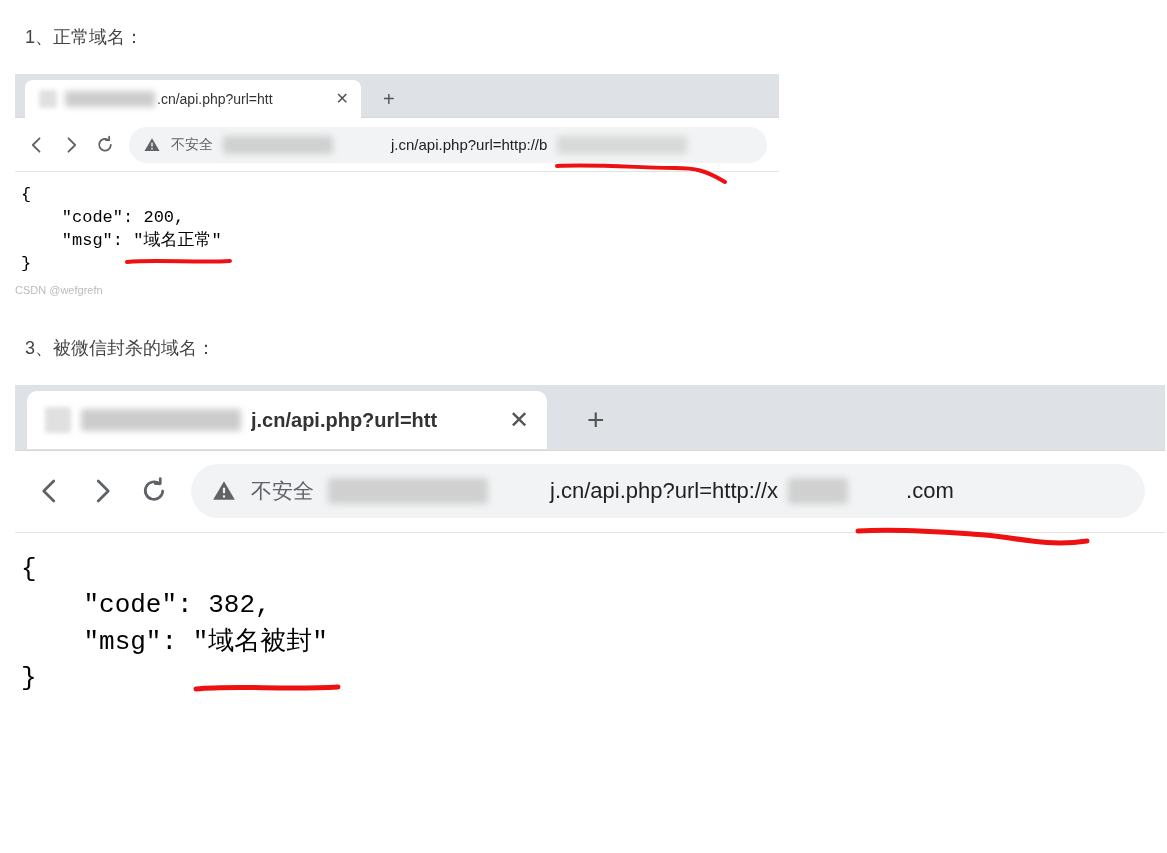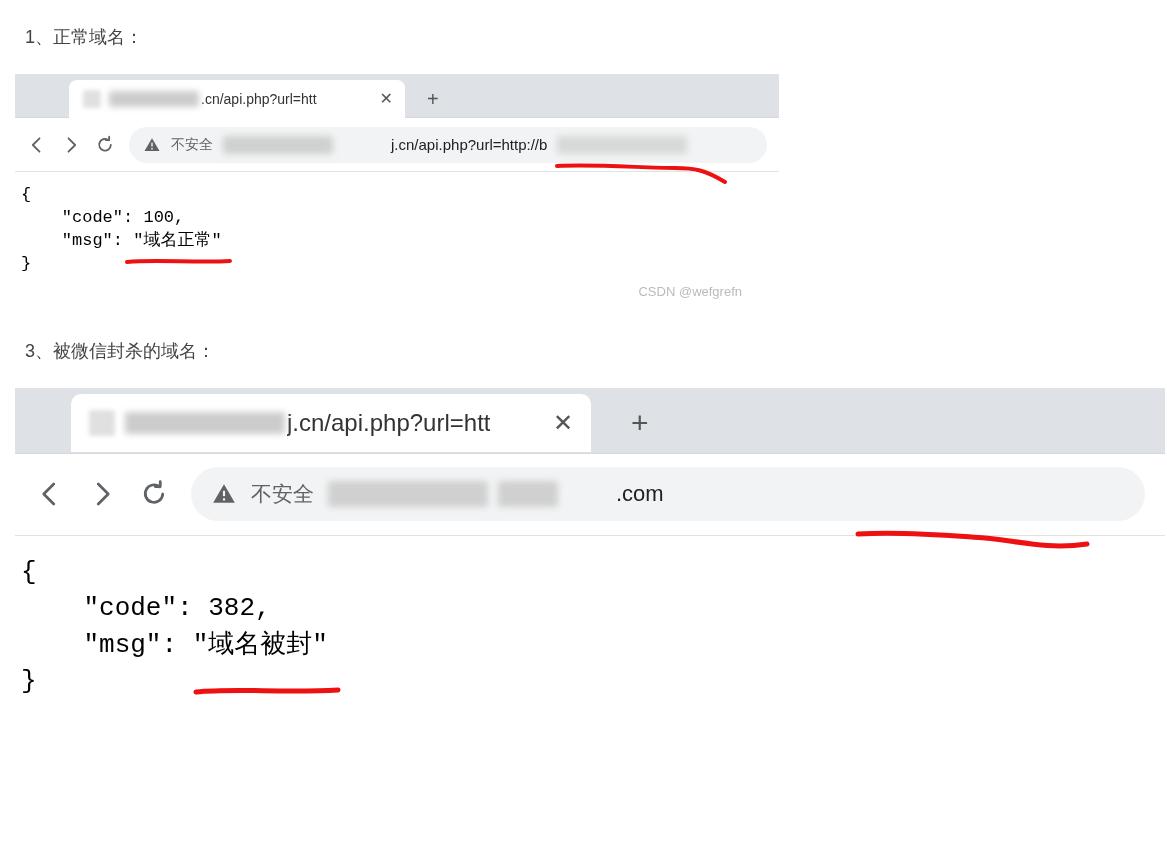--- a/index.html
+++ b/index.html
@@ -23,21 +23,20 @@
   }
   .shot1 { width: 764px; }
   .shot2 { width: 1150px; }
 
   
   .tabstrip {
     display: flex;
     align-items: center;
     border-bottom: 1px solid #d8d8d8;
     padding-top: 6px;
-    padding-left: 44px;
   }
   .shot1 .tabstrip { background: #dee1e6; height: 44px; }
   .shot2 .tabstrip { background: #dee1e6; height: 66px; }
 
   .tab {
     background: #fff;
     display: flex;
     align-items: center;
     border: none;
     position: relative;
@@ -60,21 +59,21 @@
   }
   .shot1 .tab-title-blur { width: 90px; height: 16px; }
   .shot2 .tab-title-blur { width: 160px; height: 22px; }
 
   .tab-title-text {
     color: #333;
     white-space: nowrap;
     overflow: hidden;
   }
   .shot1 .tab-title-text { font-size: 14px; margin-left: 2px; }
-  .shot2 .tab-title-text { font-size: 24px; margin-left: 2px; }
+  .shot2 .tab-title-text { font-size: 20px; margin-left: 10px; font-weight: bold; }
 
   .tab .close-x {
     margin-left: auto;
     color: #555;
   }
   .shot1 .close-x { font-size: 16px; }
   .shot2 .close-x { font-size: 24px; }
 
   .newtab-plus {
     color: #555;
@@ -152,22 +151,21 @@
   .shot1 .json-body { font-size: 17px; line-height: 1.35; }
   .shot2 .json-body { font-size: 26px; line-height: 1.4; padding-top: 18px; }
 
   
   .red-stroke { position:absolute; }
   .red-stroke svg path { stroke: #e11; stroke-width: 4; fill: none; stroke-linecap: round; }
   .shot2 .red-stroke svg path { stroke-width: 5; }
 
   .watermark {
     color: #bbb;
-    font-size: 13px;
-    text-align: right;
+    font-size: 11px;
     margin: 8px 410px 40px 0;
   }
 </style>
 </head>
 <body>
 
 <div class="section-title">1、正常域名：</div>
 
 <div class="shot shot1">
 
@@ -207,21 +205,21 @@
           </svg>
         </span>
       <span class="insecure-label">不安全</span>
       <div class="addr-blur"></div>
       <span class="addr-text">j.cn/api.php?url=http://b</span>
       <div class="addr-blur-tail"></div>
     </div>
   </div>
 
   <div class="json-body"><span>{</span>
-    <span>"code"</span><span>: </span><span>100</span><span>,</span>
+    <span>"code"</span><span>: </span><span>200</span><span>,</span>
     <span>"msg"</span><span>: </span><span>"域名正常"</span>
 <span>}</span></div>
 
   <div class="red-stroke" style="left:540px; top:88px;">
     <svg width="180" height="30">
         <path d="M2 4 C 40 2, 90 6, 120 6 C 140 6, 150 8, 170 20"></path>
       </svg>
   </div>
 
   <div class="red-stroke" style="left:110px; top:182px;">
@@ -267,20 +265,21 @@
     <div class="addrbar">
       <span class="warn-icon">
           <svg viewBox="0 0 24 24">
             <path d="M12 3 L22 20 L2 20 Z" fill="#5f6368"></path>
             <rect x="11" y="9" width="2" height="5" fill="#f1f3f4"></rect>
             <rect x="11" y="16" width="2" height="2" fill="#f1f3f4"></rect>
           </svg>
         </span>
       <span class="insecure-label">不安全</span>
       <div class="addr-blur"></div>
+      <span class="addr-text">j.cn/api.php?url=http://x</span>
       <div class="addr-blur2"></div>
       <span class="addr-text">.com</span>
     </div>
   </div>
 
   <div class="json-body"><span>{</span>
     <span>"code"</span><span>: </span><span>382</span><span>,</span>
     <span>"msg"</span><span>: </span><span>"域名被封"</span>
 <span>}</span></div>
 

